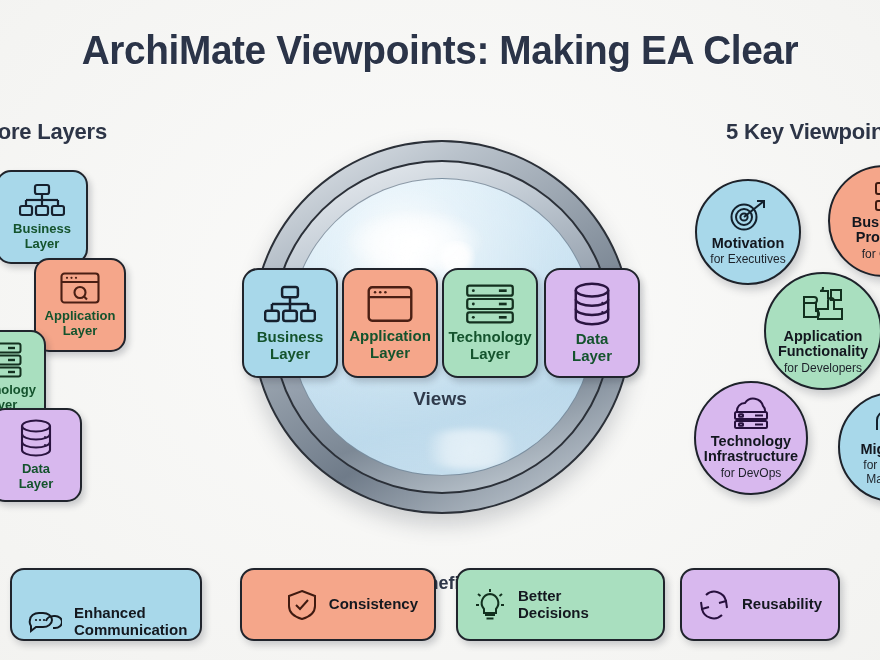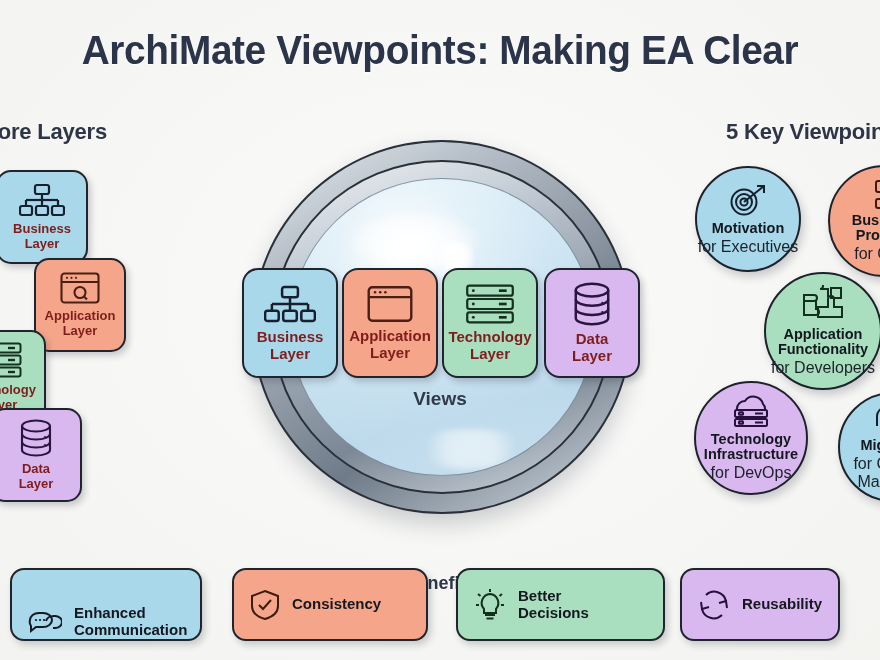--- a/index.html
+++ b/index.html
@@ -62,21 +62,21 @@
     border-radius: 16px;
     display: flex;
     flex-direction: column;
     align-items: center;
     justify-content: center;
     box-shadow: 3px 4px 6px rgba(40,45,60,0.22);
   }
   .layer-card .lbl {
     font-size: 14.5px;
     font-weight: 700;
-    color: #7f1d1d;
+    color: #14532d;
     line-height: 1.12;
     text-align: center;
     margin-top: 5px;
     white-space: pre-line;
   }
   .layer-card .ico { display: block; }
 
   
   .left-card { width: 92px; height: 94px; border-radius: 15px; }
   .left-card .lbl { font-size: 13px; }
@@ -156,21 +156,21 @@
   }
   .vp-circle .vp-title {
     font-size: 14.5px;
     font-weight: 700;
     color: #13171f;
     line-height: 1.05;
     white-space: pre-line;
     margin-top: 4px;
   }
   .vp-circle .vp-sub {
-    font-size: 16px;
+    font-size: 12px;
     font-weight: 400;
     color: #1c2129;
     line-height: 1.1;
     white-space: pre-line;
     margin-top: 2px;
   }
 
   
   #benefits-head {
     position: absolute;
@@ -351,21 +351,21 @@
       </svg>
     </span>
     <span class="lbl">Data
 Layer</span>
   </div>
 
   <div id="views-label">Views</div>
 
   <div class="sec-head" id="head-right">5 Key Viewpoints</div>
 
-  <div class="vp-circle" style="left:695px; top:166px; width:106px; height:106px; background:#a8d8ea;">
+  <div class="vp-circle" style="left:695px; top:179px; width:106px; height:106px; background:#a8d8ea;">
     <span class="ico">
       <svg width="42" height="34" viewBox="0 0 42 34" fill="none" stroke="#13202c" stroke-width="2">
         <circle cx="17" cy="19" r="12.5"></circle>
         <circle cx="17" cy="19" r="8"></circle>
         <circle cx="17" cy="19" r="3.6"></circle>
         <path d="M17 19 L37 3"></path>
         <path d="M30 3 L37 3 L37 10"></path>
       </svg>
     </span>
     <span class="vp-title">Motivation</span>
@@ -438,21 +438,21 @@
         <path d="M18 12 a8 6 0 0 1 8 -5 h1 a7 6 0 0 1 0 12 h-2"></path>
         <circle cx="8" cy="11" r="1.1" fill="#131a22" stroke="none"></circle>
         <circle cx="12" cy="11" r="1.1" fill="#131a22" stroke="none"></circle>
         <circle cx="16" cy="11" r="1.1" fill="#131a22" stroke="none"></circle>
       </svg>
     </span>
     <span class="blbl">Enhanced
 Communication</span>
   </div>
 
-  <div class="benefit" style="left:232px; width:196px; background:#f5a68a;">
+  <div class="benefit" style="left:240px; width:196px; background:#f5a68a;justify-content:flex-end;">
     <span class="ico">
       <svg width="30" height="32" viewBox="0 0 30 32" fill="none" stroke="#3f1a10" stroke-width="2">
         <path d="M15 2 L28 7 v10 c0 7 -6 11 -13 13 C8 28 2 24 2 17 V7 z"></path>
         <path d="M9 16 l4 4 l8 -9"></path>
       </svg>
     </span>
     <span class="blbl">Consistency</span>
   </div>
 
   <div class="benefit" style="left:456px; width:209px; background:#a9dfbf;">

